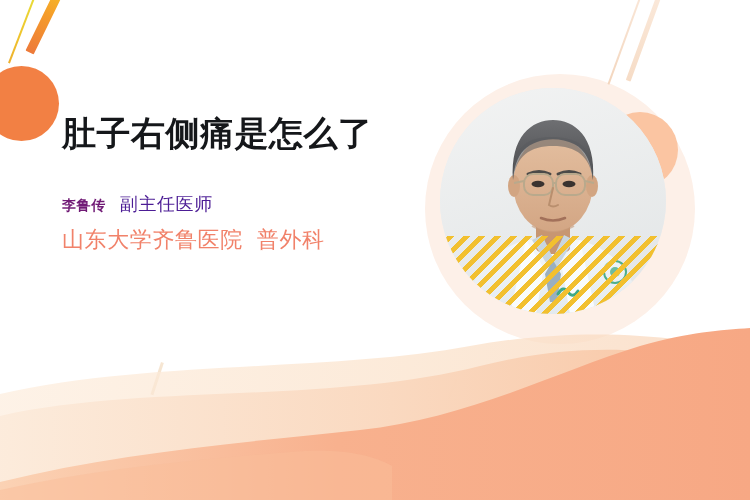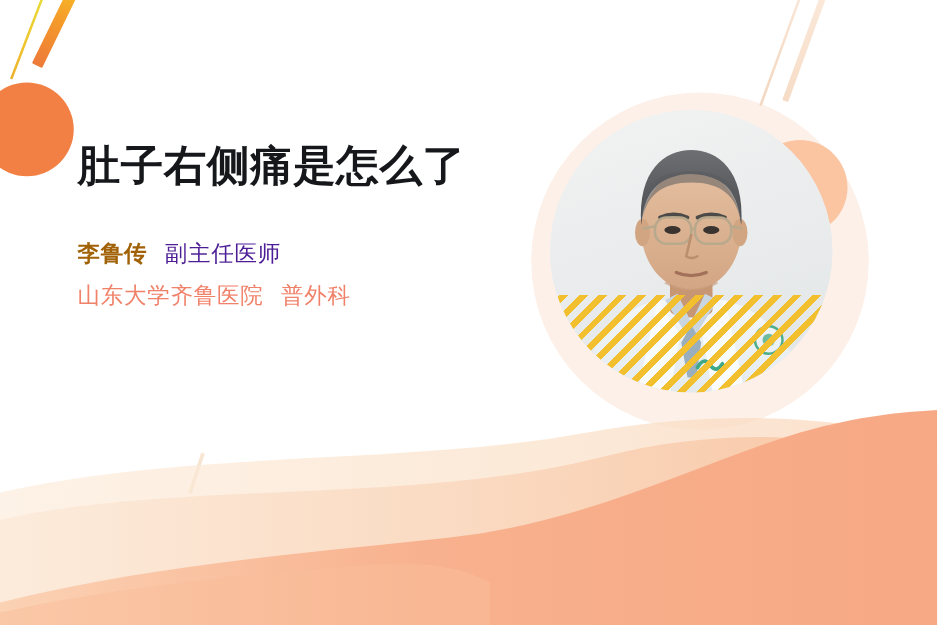--- a/index.html
+++ b/index.html
@@ -147,36 +147,36 @@
     font-family: "DejaVu Sans", "Liberation Sans", sans-serif;
   }
   #doctor-meta {
     margin-top: 36px;
   }
   .meta-row {
     line-height: 1.42;
     white-space: nowrap;
   }
   #doctor-name {
-    font-size: 18px;
+    font-size: 14px;
     font-weight: 700;
-    color: #a16207;
+    color: #701a75;
     letter-spacing: 0.6px;
     font-family: "DejaVu Sans", "Liberation Sans", sans-serif;
   }
   #doctor-title {
     font-size: 18px;
     font-weight: 400;
     color: #4c1d95;
     margin-left: 14px;
     letter-spacing: 0.6px;
     font-family: "DejaVu Sans", "Liberation Sans", sans-serif;
   }
   #doctor-hospital, #doctor-department {
-    font-size: 18px;
+    font-size: 22px;
     font-weight: 400;
     color: #F1826A;
     letter-spacing: 0.6px;
     font-family: "DejaVu Sans", "Liberation Sans", sans-serif;
   }
   #doctor-department { margin-left: 14px; }
   .meta-row.second { margin-top: 7px; }
 </style>
 </head>
 <body>

